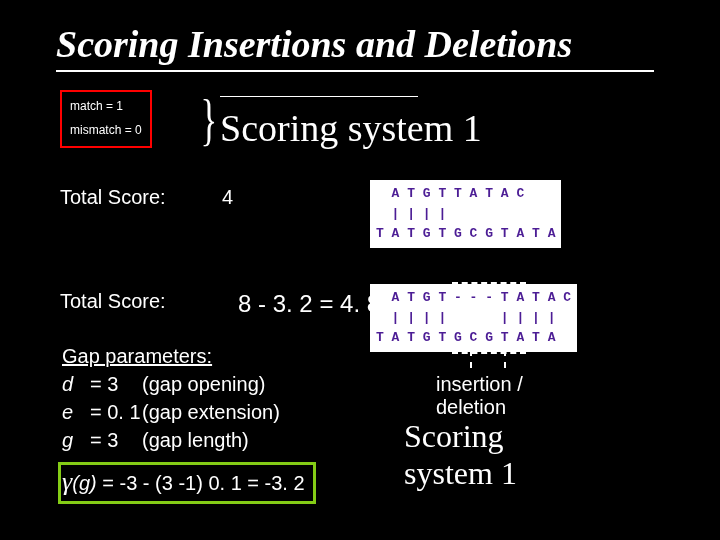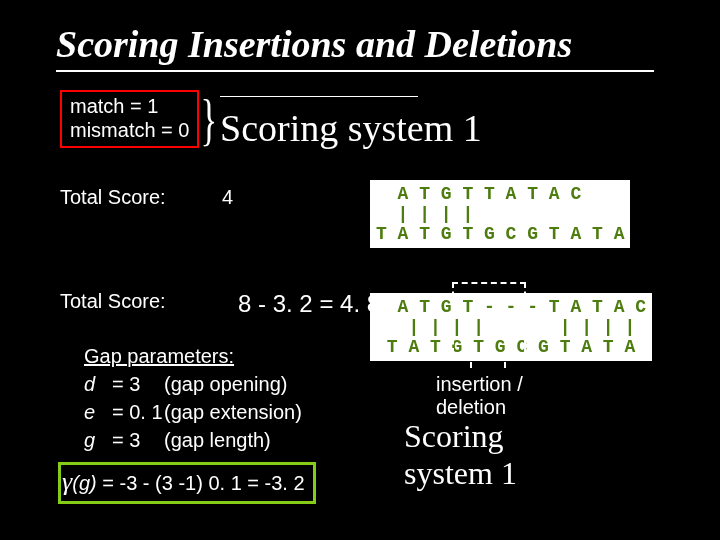--- a/index.html
+++ b/index.html
@@ -33,21 +33,21 @@
     width: 598px;
     height: 2px;
     background: #fff;
   }
   .match-box {
     position: absolute;
     left: 60px;
     top: 90px;
     border: 2px solid #f00;
     padding: 2px 8px 4px 8px;
-    font-size: 20px;
+    font-size: 12px;
     line-height: 24px;
     background: #000;
   }
   .brace {
     position: absolute;
     left: 195px;
     top: 86px;
     font-family: "Times New Roman", Times, serif;
     font-size: 58px;
     font-weight: normal;
@@ -88,37 +88,36 @@
   }
   .total2-value {
     position: absolute;
     left: 238px;
     top: 290px;
     font-size: 24px;
   }
   .align-box {
     position: absolute;
     background: #fff;
-    color: #4d7c0f;
+    color: #4c1d95;
     font-family: "Courier New", monospace;
-    font-size: 18px;
+    font-size: 13px;
     font-weight: bold;
     line-height: 20px;
     padding: 4px 6px 4px 6px;
     white-space: pre;
   }
   .align1 { left: 370px; top: 180px; }
-  .align2 { left: 370px; top: 293px; text-align: center; }
+  .align2 { left: 370px; top: 284px; }
   .gap-params {
     position: absolute;
     left: 62px;
     top: 342px;
     font-size: 20px;
     line-height: 28px;
-    margin-left: 22px;
   }
   .gap-params .hdr { text-decoration: underline; }
   .gap-params .s { font-style: italic; display: inline-block; width: 28px; }
   .gap-params .v { display: inline-block; width: 52px; }
   .gamma-box {
     position: absolute;
     left: 58px;
     top: 462px;
     border: 3px solid #84cc16;
     padding: 2px 8px 4px 1px;

